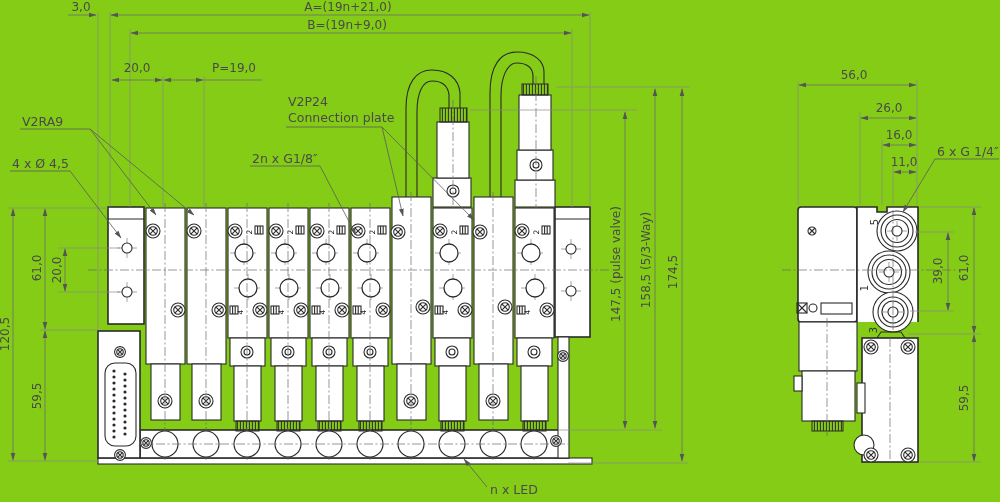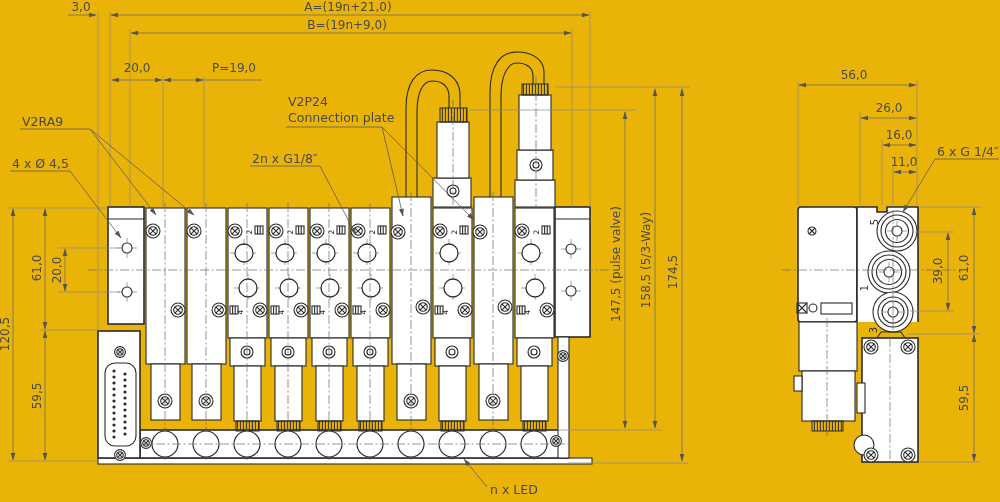--- a/index.html
+++ b/index.html
@@ -1,16 +1,16 @@
 <!DOCTYPE html>
 <html><head>
 <meta charset="utf-8">
 <style>
   html,body{margin:0;padding:0;background:#fff;}
-  .stage{position:relative;width:1000px;height:502px;background:#eab308;overflow:hidden;}
+  .stage{position:relative;width:1000px;height:502px;background:#84cc16;overflow:hidden;}
   svg{display:block;}
   
   .g{fill:#ffffff;stroke:#2b2b2b;stroke-width:1.1;}
   .gt{fill:#ffffff;stroke:#2b2b2b;stroke-width:1.6;}
   .gl{fill:none;stroke:#2b2b2b;stroke-width:1.1;}
   .rib{fill:url(#ribpat);stroke:#2b2b2b;stroke-width:1;}
   
   .cl{fill:none;stroke:#6a6a6a;stroke-width:.7;stroke-dasharray:9 2.5 2 2.5;}
   .tick{fill:none;stroke:#6a6a6a;stroke-width:.6;stroke-dasharray:8 2 2 2;}
   

